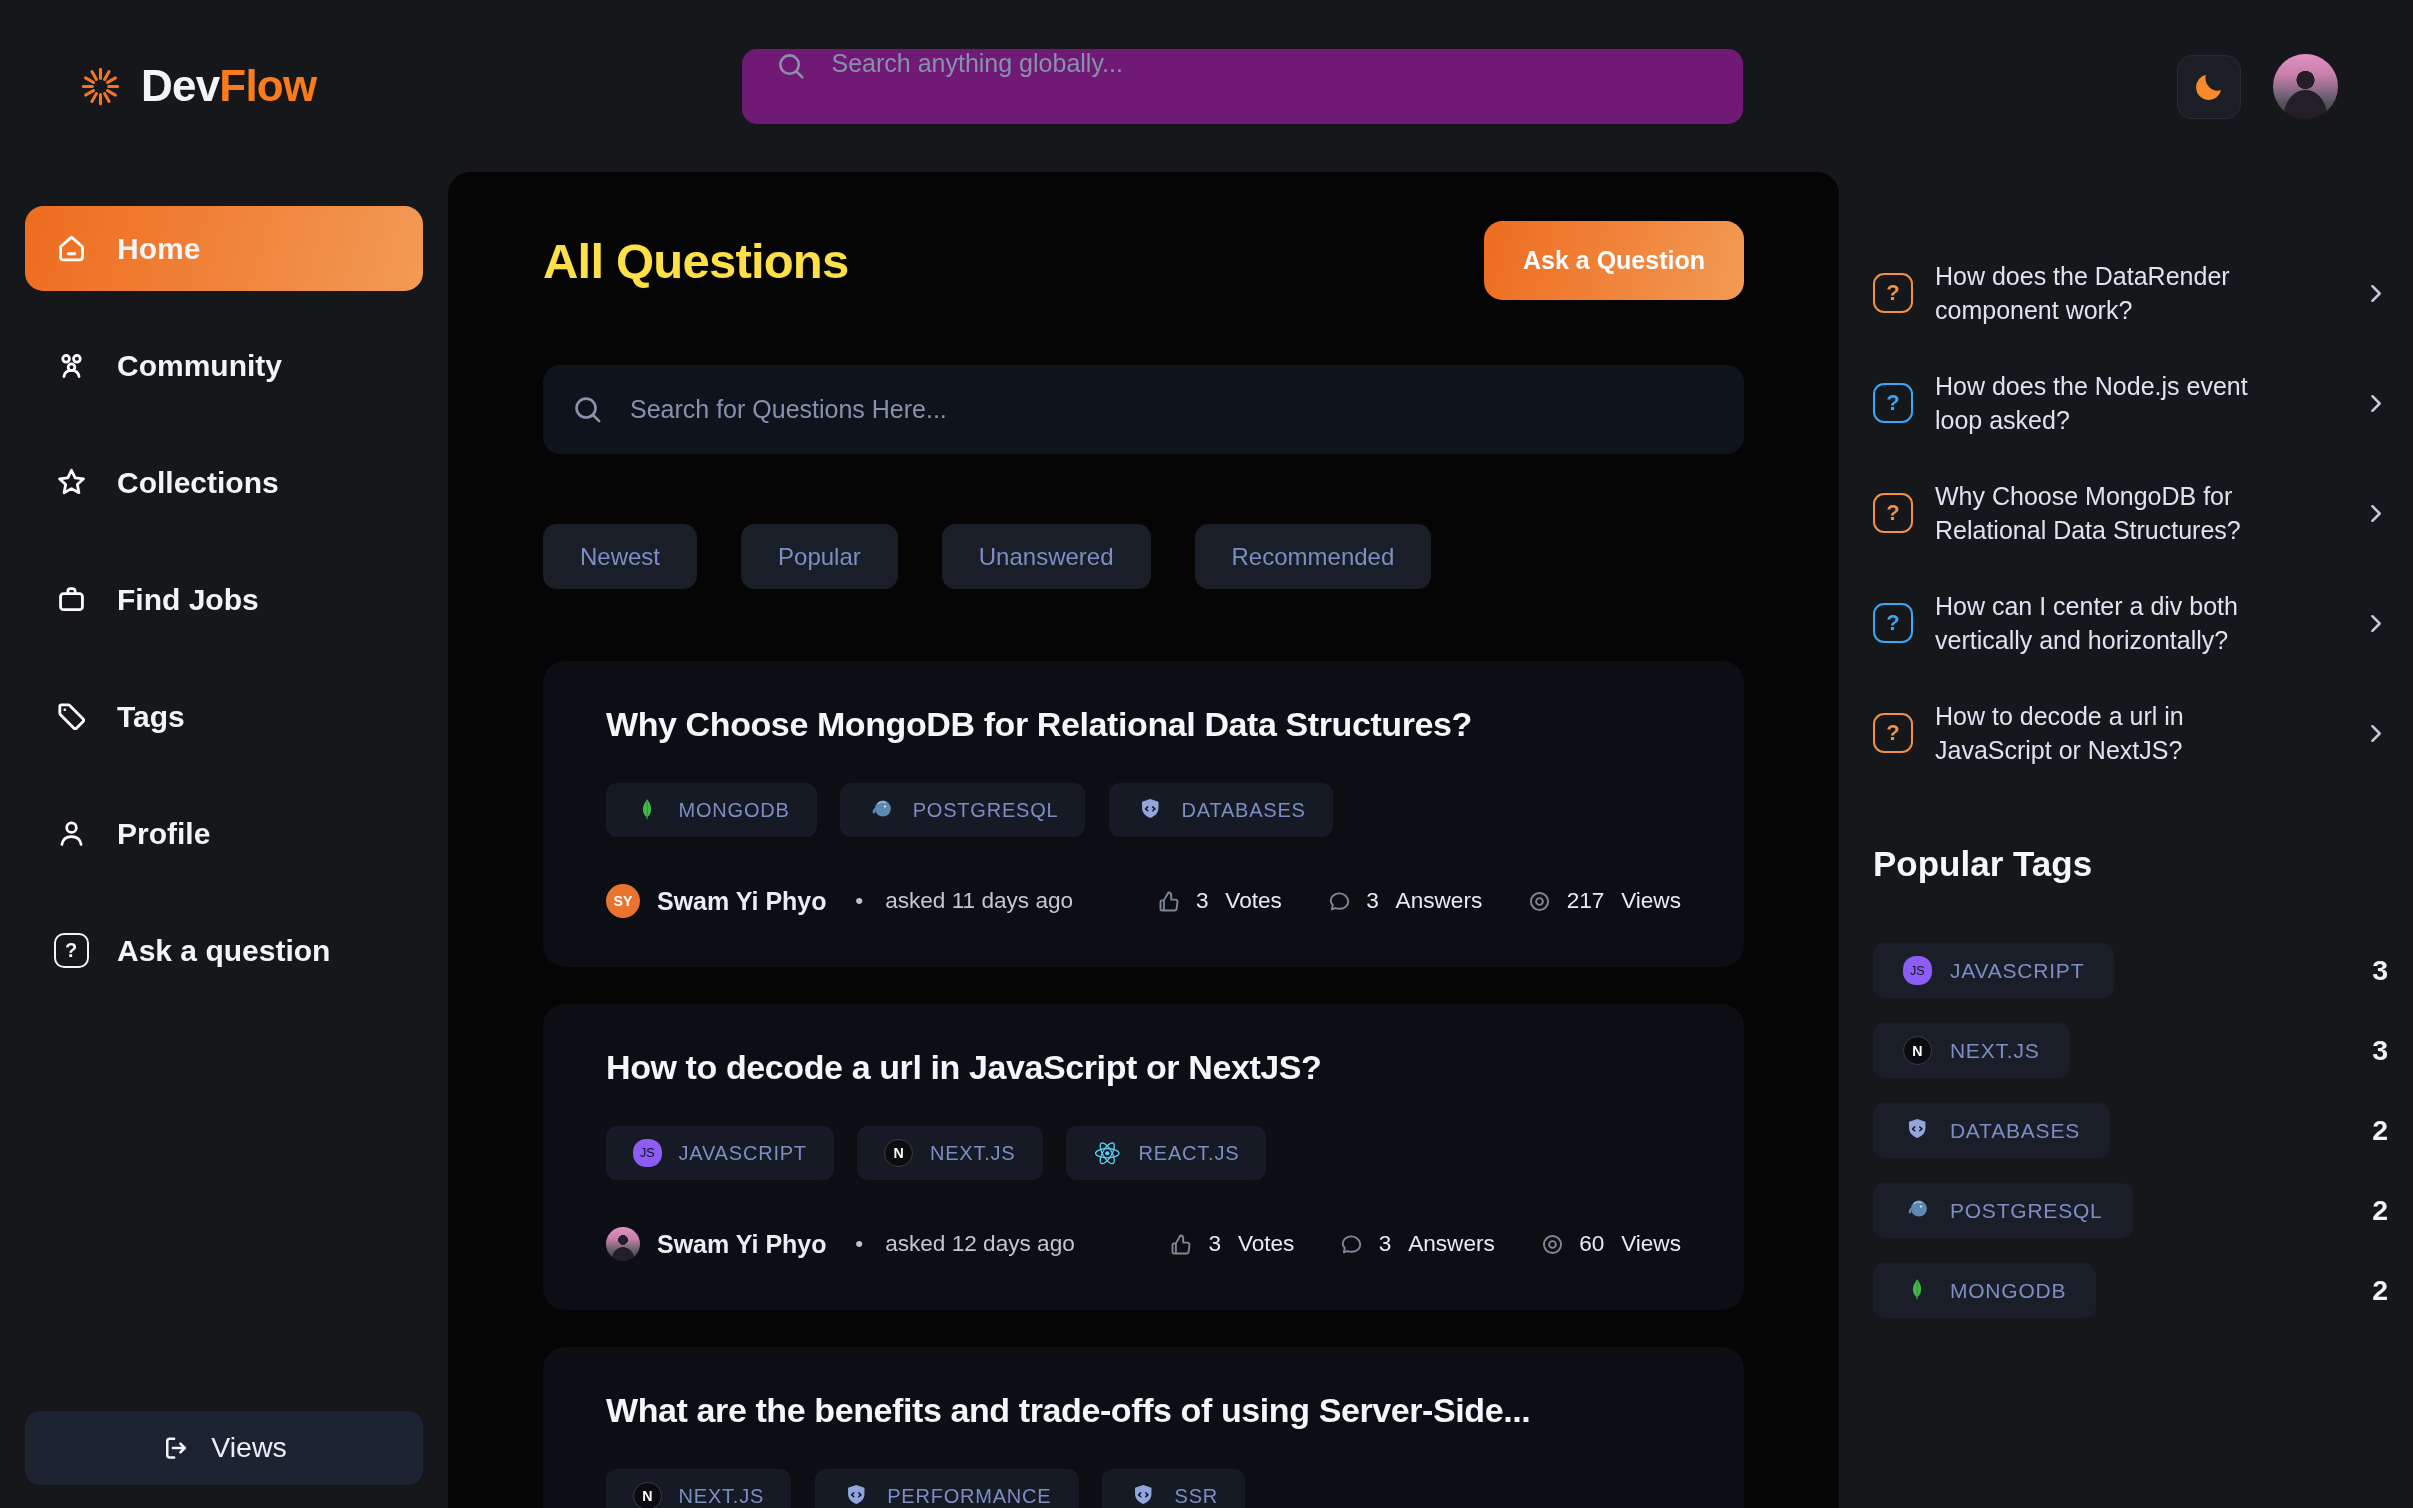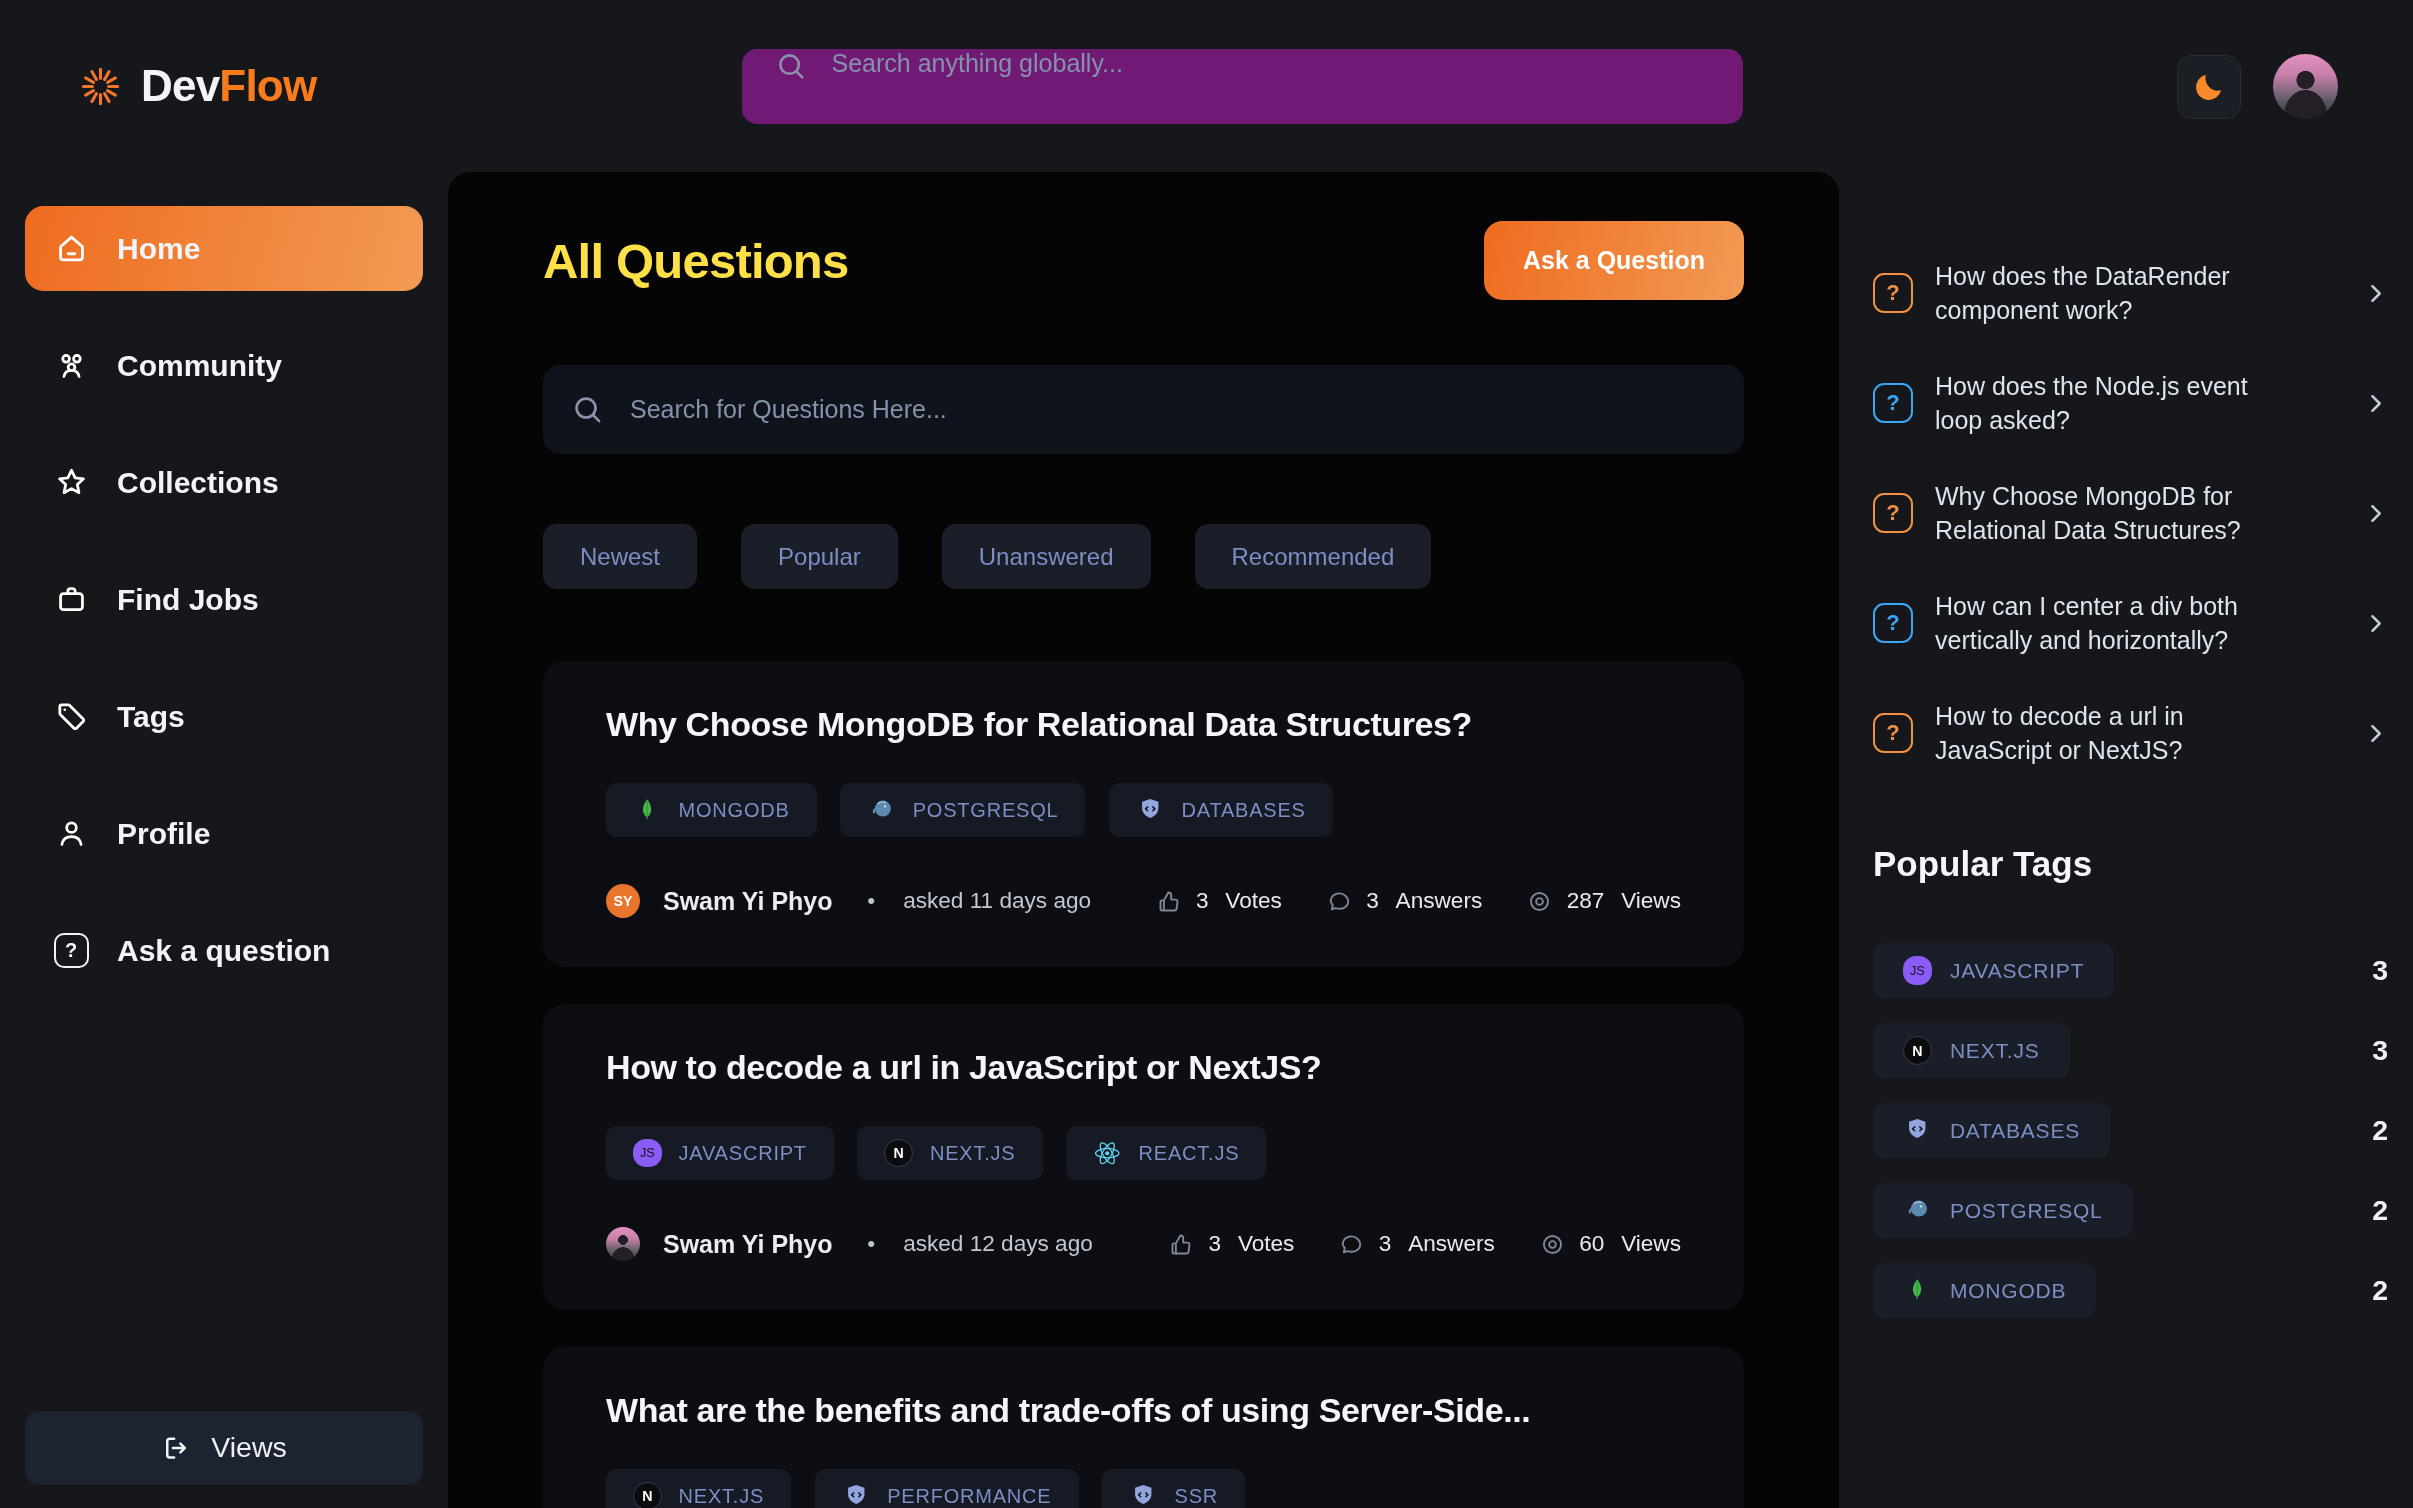--- a/index.html
+++ b/index.html
@@ -98,21 +98,21 @@
     font-size:34px; font-weight:700; color:#F4F6FA; letter-spacing:-0.4px;
     white-space:nowrap; overflow:hidden;
   }
   .tagrow { margin-top:39px; display:flex; gap:23.5px; }
   .tag {
     height:54px; padding:0 27px; background:#151A24; border-radius:11px;
     display:flex; align-items:center; gap:17px; cursor:pointer;
   }
   .tag .t-label { font-size:20px; font-weight:400; color:#7C8EC4; letter-spacing:0.8px; }
   .meta-row { margin-top:47px; display:flex; align-items:center; }
-  .author { display:flex; align-items:center; gap:23px; }
+  .author { display:flex; align-items:center; gap:17px; }
   .avatar-sm {
     width:34px; height:34px; border-radius:50%; flex:none;
     display:flex; align-items:center; justify-content:center;
   }
   .avatar-initials { background:#E8742E; font-size:14.2px; font-weight:700; color:#FFF; }
   .avatar-photo {
     background:
       radial-gradient(circle 5px at 50% 38%, #241F26 96%, rgba(0,0,0,0) 100%),
       radial-gradient(ellipse 11.7px 13.4px at 50% 98%, #241F26 96%, rgba(0,0,0,0) 100%),
       linear-gradient(180deg, #E291C3 0%, #C77FA9 35%, #7A6878 60%, #3A363F 100%);
@@ -366,21 +366,21 @@
             <span class="num">3</span>
             <span class="lbl">Answers</span>
           </div>
           <div class="stat">
             <span>
               <svg width="27" height="27" viewBox="0 0 24 24" fill="none" stroke="#7E8698" stroke-width="1.7">
                 <circle cx="12" cy="12" r="7.6"></circle>
                   <circle cx="12" cy="12" r="3"></circle>
               </svg>
             </span>
-            <span class="num">287</span>
+            <span class="num">217</span>
             <span class="lbl">Views</span>
           </div>
         </div>
       </div>
     </div>
 
     <div class="card">
       <div class="card-title">How to decode a url in JavaScript or NextJS?</div>
       <div class="tagrow">
         <div class="tag">

